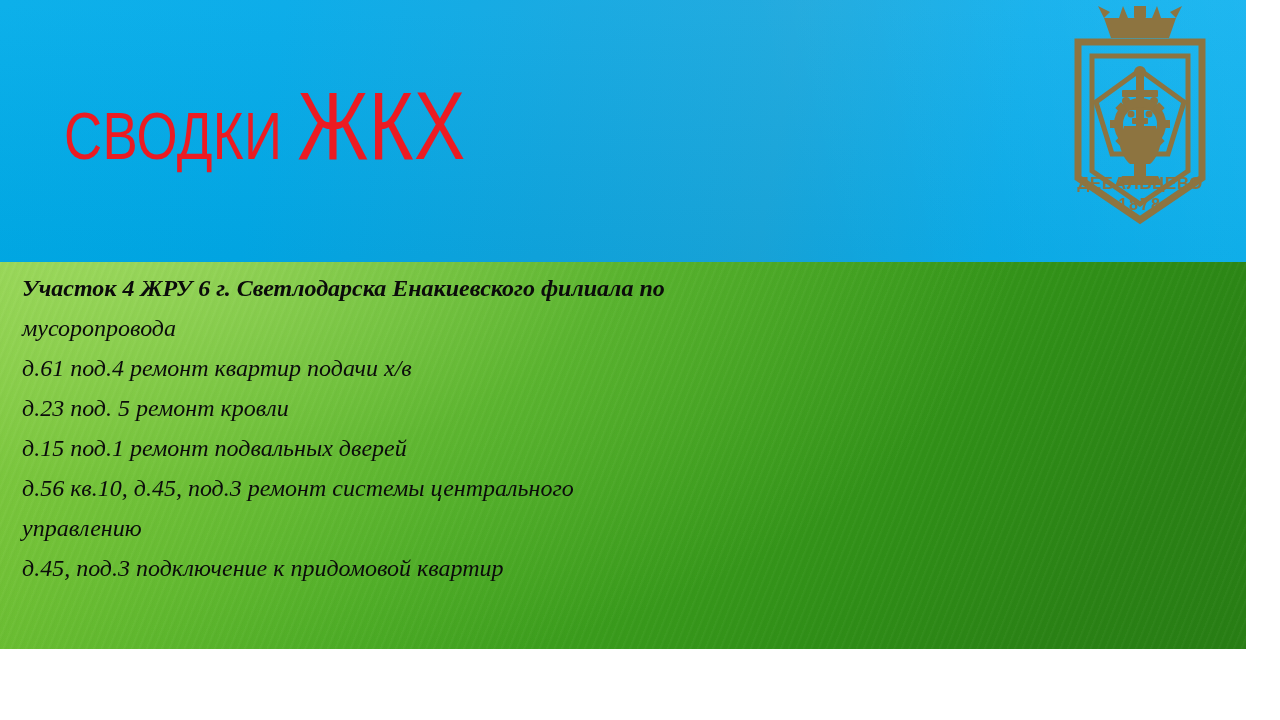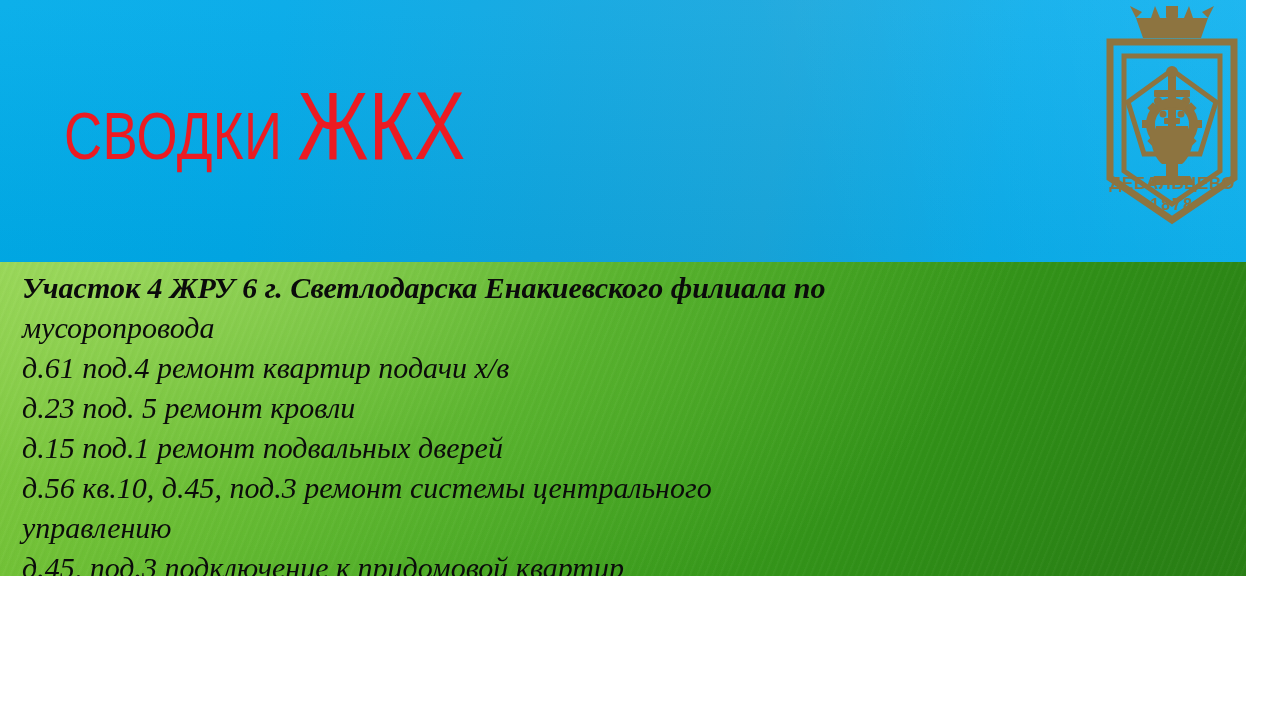--- a/index.html
+++ b/index.html
@@ -8,21 +8,21 @@
     padding: 0;
     background: #ffffff;
   }
   body {
     font-family: "Liberation Serif", serif;
   }
 
   #slide {
     position: relative;
     width: 1280px;
-    height: 576px;
+    height: 649px;
     overflow: hidden;
     background: #fde047;
   }
 
   
   .band-blue {
     position: absolute;
     left: 0;
     top: 0;
     width: 1246px;
@@ -133,39 +133,39 @@
   .title .t-small {
     font-size: 66px;
   }
   .title .t-big {
     font-size: 96px;
   }
 
   
   .emblem {
     position: absolute;
-    left: 1088px;
+    left: 1056px;
     top: 6px;
     width: 168px;
     height: 245px;
   }
   .emblem svg { display: block; width: 100%; height: 100%; }
 
   
   .body-copy {
     position: absolute;
     left: 0;
     top: 268px;
     width: 960px;
     padding: 0 0 0 22px;
     box-sizing: border-box;
     color: #0b0b0b;
     font-family: "Liberation Serif", serif;
     font-style: italic;
-    font-size: 30px;
+    font-size: 24px;
     line-height: 40px;
   }
   .body-copy p {
     margin: 0;
     white-space: pre-wrap;
   }
   .body-copy p.lead {
     font-weight: bold;
   }
 

